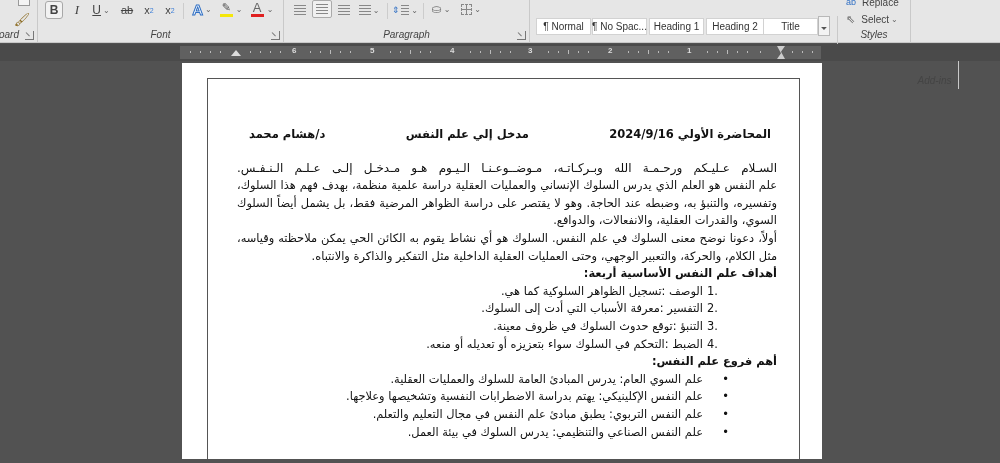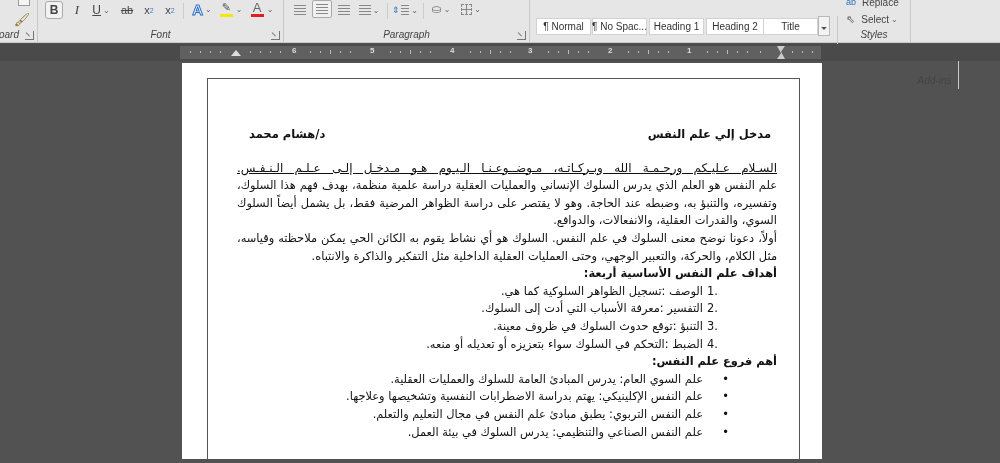--- a/index.html
+++ b/index.html
@@ -27,21 +27,21 @@
   .hourglass { position: absolute; top: 0; width: 8px; height: 13px; background: #ccc; clip-path: polygon(0 0,100% 0,50% 45%,100% 100%,0 100%,50% 55%); }
 
   
   .page { position: absolute; left: 182px; top: 63px; width: 640px; height: 400px; background: #fff; }
   .text-boundary { position: absolute; left: 25px; top: 15px; width: 593px; height: 390px; border: 1px solid #555; border-bottom: none; }
 
   .doc { position: absolute; left: 55px; top: 62px; width: 540px; direction: rtl; color: #111; font-size: 12.4px; line-height: 17.6px; font-family: "DejaVu Sans", sans-serif; }
   .header-row { display: flex; justify-content: space-between; font-weight: bold; font-size: 11.5px; padding-right: 6px; padding-left: 12px; margin-bottom: 16px; }
   .header-row span { white-space: nowrap; }
   .para { text-align: justify; text-align-last: right; font-size: 11.4px; }
-  .para.justified-last { text-align-last: justify; text-decoration: underline; }
+  .para.justified-last { text-align-last: justify; }
   .heading { font-weight: bold; font-size: 11.4px; }
   ol.goals { list-style: none; padding-right: 48px; }
   ol.goals li { font-size: 11.4px; display: flex; }
   ol.goals li .num { direction: ltr; display: inline-block; width: 22px; text-align: left; margin-left: 4px; }
   ul.branches { list-style: none; padding-right: 48px; }
   ul.branches li { font-size: 11.4px; display: flex; }
   ul.branches li .bullet { display: inline-block; width: 22px; text-align: right; margin-left: 4px; }
 
   .bottom-bar { position: absolute; left: 0; top: 459px; width: 1000px; height: 4px; background: #525252; }
 </style>
@@ -206,20 +206,21 @@
     <div class="ruler-dot" style="left:622px;"></div>
     <div class="ruler-dot" style="left:632px;"></div>
 </div>
 
 <div class="page">
   <div class="text-boundary"></div>
 </div>
 
 <div class="doc" style="left:237px;top:126px;width:540px;">
   <div class="header-row">
+    <span>المحاضرة الأولي 2024/9/16</span>
     <span>مدخل إلي علم النفس</span>
     <span>د/هشام محمد</span>
   </div>
 
   <p class="para justified-last" style="font-size:12px;">السـلام عـليـكم ورحـمـة الله وبـركـاتـه، مـوضــوعـنـا الـيـوم هـو مـدخـل إلـى عـلـم الـنـفـس.</p>
   <p class="para">علم النفس هو العلم الذي يدرس السلوك الإنساني والعمليات العقلية دراسة علمية منظمة، بهدف فهم هذا السلوك، وتفسيره، والتنبؤ به، وضبطه عند الحاجة. وهو لا يقتصر على دراسة الظواهر المرضية فقط، بل يشمل أيضاً السلوك السوي، والقدرات العقلية، والانفعالات، والدوافع.</p>
   <p class="para">أولاً، دعونا نوضح معنى السلوك في علم النفس. السلوك هو أي نشاط يقوم به الكائن الحي يمكن ملاحظته وقياسه، مثل الكلام، والحركة، والتعبير الوجهي، وحتى العمليات العقلية الداخلية مثل التفكير والذاكرة والانتباه.</p>
 
   <p class="heading">أهداف علم النفس الأساسية أربعة:</p>
   <ol class="goals">

